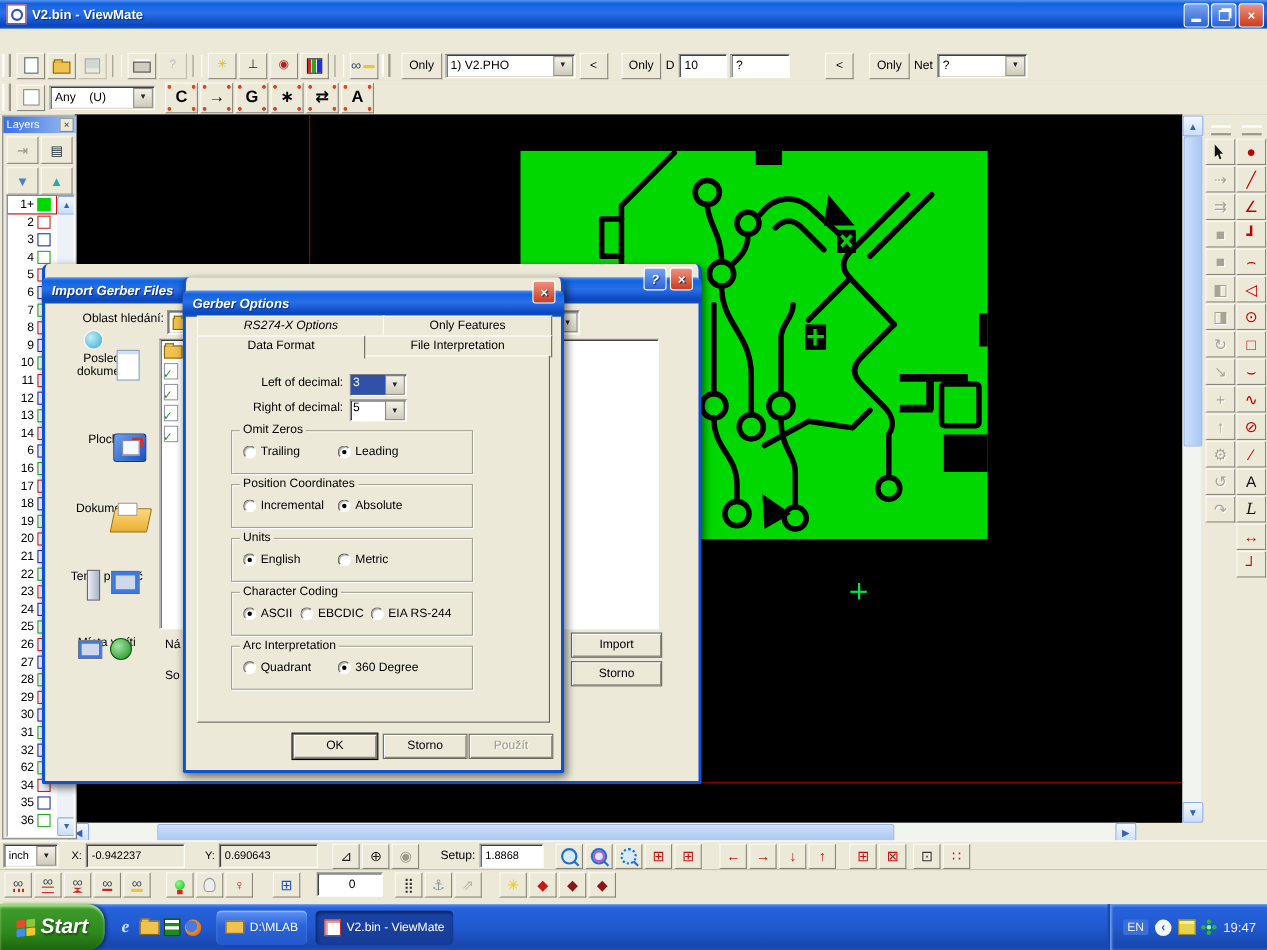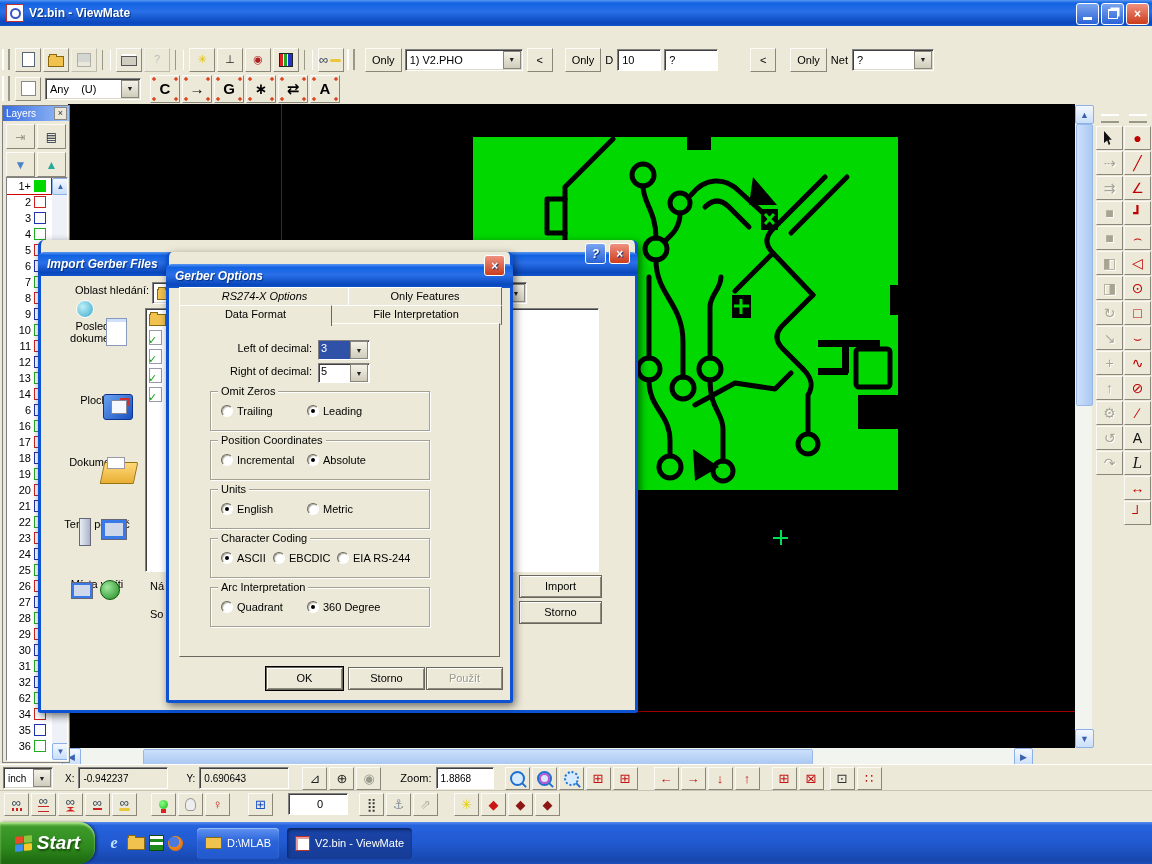--- a/index.html
+++ b/index.html
@@ -668,21 +668,21 @@
         <span class="sbtn2">
           <span class="g" style="color: rgb(34, 34, 34);">⊿</span>
         </span>
         <span class="sbtn2">
           <span class="g" style="color: rgb(34, 34, 34);">⊕</span>
         </span>
         <span class="sbtn2">
           <span class="g" style="color: rgb(154, 154, 140);">◉</span>
         </span>
       </span>
-    <span class="lbl" style="margin-left:14px">Zoom:</span>
+    <span class="lbl" style="margin-left:14px">Setup:</span>
     <span class="sfield sf" style="width:52px">1.8868</span>
     <span id="st1b" style="display:flex;margin-left:10px">
         <span class="sbtn2">
           <span class="ic lens"></span>
         </span>
         <span class="sbtn2">
           <span class="ic lens lensg"></span>
         </span>
         <span class="sbtn2">
           <span class="ic lens lensd"></span>
@@ -942,15 +942,24 @@
     <div id="tasks" style="display:flex;align-items:center">
         <div class="task">
           <span class="ti ti-folder-icon"></span>
           <span class="tlabel">D:\MLAB</span>
         </div>
         <div class="task active">
           <span class="ti ti-viewmate-icon"></span>
           <span class="tlabel">V2.bin - ViewMate</span>
         </div>
       </div>
+    <div id="tray">
+      <span id="lang">EN</span>
+      <span id="chev">‹</span>
+      <span id="trayicons" style="display:flex;gap:5px">
+          <span class="tri-notes-tray-icon"></span>
+          <span class="tri-icq-tray-icon"></span>
+        </span>
+      <span id="clock">19:47</span>
+    </div>
   </div>
 
 </div>
 
 </body></html>

